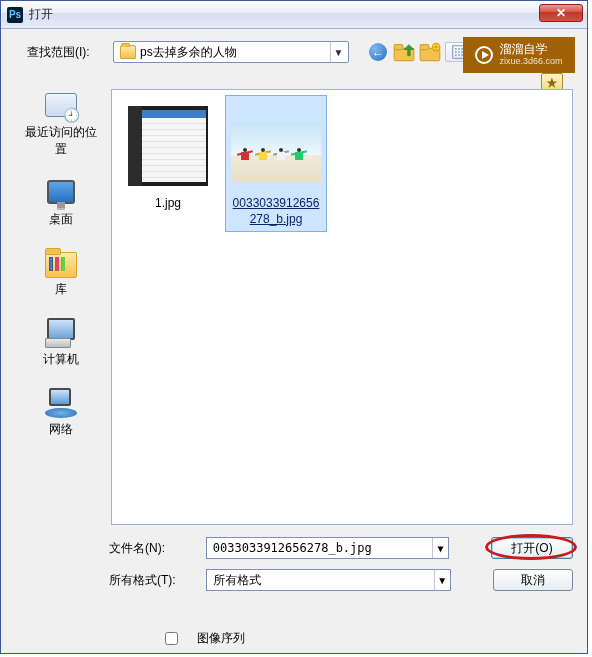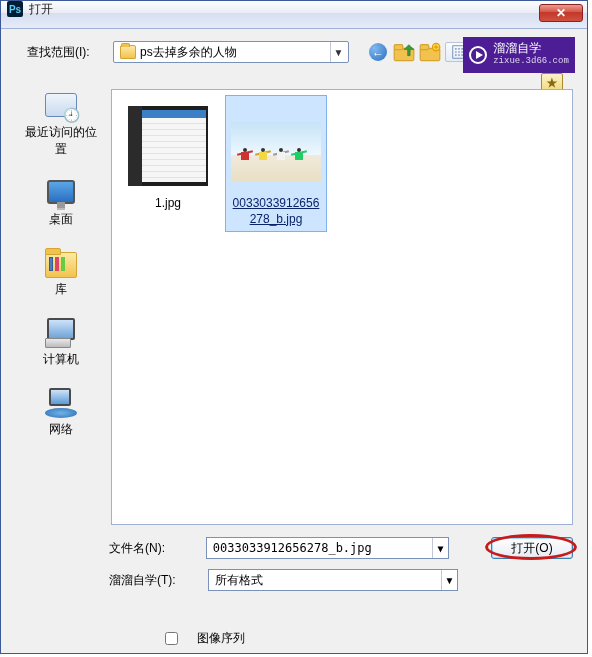--- a/index.html
+++ b/index.html
@@ -17,20 +17,21 @@
     height: 654px;
     border: 1px solid #3b5998;
     background: #f0f0f0;
     margin: 0;
   }
   .titlebar {
     height: 28px;
     background: linear-gradient(#fdfdfe, #e9ecf5 45%, #d7def0 46%, #e5ebf7);
     border-bottom: 1px solid #9fb2d6;
     display: flex;
+    align-items: center;
     padding: 0 16px 0 6px;
     position: relative;
   }
   .titlebar .ps-icon {
     width: 16px; height: 16px;
     background: #001d33;
     color: #5bcaff;
     font-size: 10px;
     font-weight: bold;
     display: flex;
@@ -310,26 +311,25 @@
   .seq-row {
     display:flex;align-items:center;gap:16px;
     margin-top:38px;
     margin-left:52px;
   }
   .seq-row input[type=checkbox]{ width:13px;height:13px; }
   .watermark {
     position:absolute;
     right:12px; bottom:8px;
     width:112px; height:36px;
-    background:#4c1d95;
+    background:#a16207;
     color:#fff;
     display:flex;align-items:center;justify-content:center;
     gap:6px;
     font-size:12px;
-    font-family:Liberation Mono, monospace;
   }
   .watermark .play{
     width:18px;height:18px;border:2px solid #fff;border-radius:50%;
     display:flex;align-items:center;justify-content:center;
   }
   .watermark .play::after{
     content:'';border-left:7px solid #fff;border-top:4px solid transparent;border-bottom:4px solid transparent;margin-left:2px;
   }
   .watermark .txtblock{display:flex;flex-direction:column;line-height:1.1;}
   .watermark .u{font-size:9px;opacity:.8;}
@@ -467,26 +467,27 @@
           <span class="txt">0033033912656278_b.jpg</span>
           <div class="dd">▼</div>
         </div>
         <div style="flex:1"></div>
         <div style="position:relative;border-radius:6px;">
           <div class="highlight-ring" style="left:-6px;top:-3px;"></div>
           <div class="btn default">打开(O)</div>
         </div>
       </div>
       <div class="form-row">
-        <span class="lbl">溜溜自学(T):</span>
+        <span class="lbl">所有格式(T):</span>
         <div class="combo ft">
           <span class="txt">所有格式</span>
           <div class="dd">▼</div>
         </div>
         <div style="flex:1"></div>
+        <div class="btn">取消</div>
       </div>
       <div class="seq-row">
         <input type="checkbox" style="">
         <span>图像序列</span>
       </div>
     </div>
 
     <div class="watermark">
       <div class="play"></div>
       <div class="txtblock">

